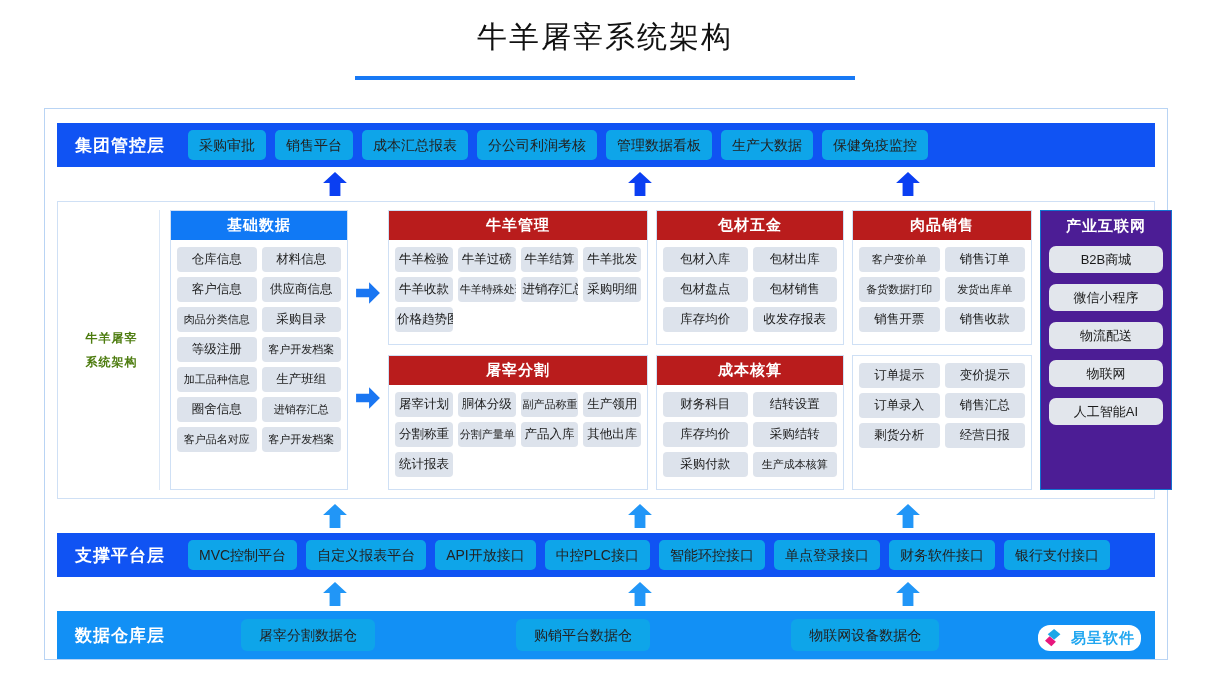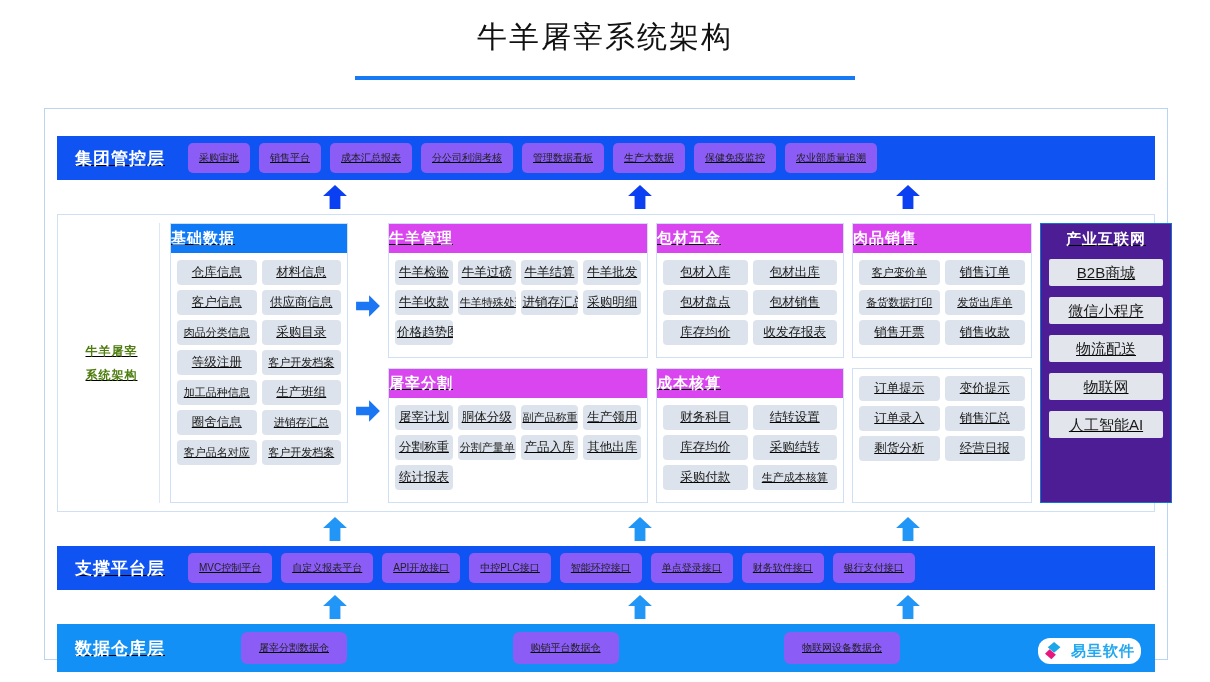--- a/index.html
+++ b/index.html
@@ -21,42 +21,41 @@
     margin: 18px auto 0;
   }
 
   
   .frame {
     position: absolute;
     left: 44px; top: 108px;
     width: 1124px; height: 552px;
     border: 1px solid #b9d4f4;
     background: #ffffff;
-    padding: 27px 12px;
-    text-decoration: underline;
+    padding: 14px 12px;
   }
 
   
   .layer-bar {
     display: flex; align-items: center;
     background: #1053f3;
     height: 44px;
     padding: 0 10px;
     gap: 9px;
   }
   .layer-bar.light { background: #1290f5; height: 48px; }
   .layer-title {
     color: #ffffff; font-weight: bold; font-size: 17px;
     letter-spacing: 1px; white-space: nowrap;
     padding: 0 14px 0 8px;
   }
   .pill {
-    background: #8b5cf6; color: #222222;
+    background: #0ea5e9; color: #222222;
     border-radius: 5px;
-    font-size: 10px;
+    font-size: 14px;
     padding: 6px 11px;
     white-space: nowrap;
     line-height: 18px;
   }
   .layer-bar.light .pill { padding: 7px 18px; border-radius: 6px; }
 
   
   .arrow-row {
     position: relative; height: 34px;
   }
@@ -88,24 +87,24 @@
 
   
   .col-base {
     width: 178px; flex: none; margin-left: 10px;
     border: 1px solid #cfe0f5;
     height: 100%;
     display: flex; flex-direction: column;
   }
   .col-head {
     background: #1079f5; color: #ffffff;
-    font-weight: bold; font-size: 15px; 
+    font-weight: bold; font-size: 15px; text-align: center;
     padding: 5px 0; letter-spacing: 1px;
   }
-  .col-head.blue2 { background: #d946ef; }
+  .col-head.blue2 { background: #b91c1c; }
   .chip-grid {
     display: grid; grid-template-columns: 1fr 1fr;
     gap: 5px; padding: 7px 6px;
     flex: 1; align-content: start;
   }
   .chip {
     background: #dde3ec;
     border-radius: 4px;
     font-size: 12.5px;
     text-align: center;
@@ -152,22 +151,22 @@
     align-items: center;
     padding: 6px 8px 8px;
     height: 100%;
   }
   .industry-head {
     color: #ffffff; font-weight: bold; font-size: 15px;
     letter-spacing: 1px; margin-bottom: 10px;
   }
   .industry .chip {
     width: 100%; margin-bottom: 11px;
-    background: #e2e6ec; font-size: 15px; padding: 6px 2px;
-    border-radius: 2px;
+    background: #e2e6ec; font-size: 13px; padding: 6px 2px;
+    border-radius: 7px;
   }
 
   
   .logo {
     position: absolute; right: 14px; bottom: 8px;
     display: flex; align-items: center; gap: 5px;
     background: #ffffff; border-radius: 12px; padding: 3px 6px;
   }
   .logo-mark { width: 22px; height: 20px; }
   .logo-text { color: #22a7f0; font-size: 15px; font-weight: bold; letter-spacing: 1px; }
@@ -186,21 +185,20 @@
 
   <div class="layer-bar">
     <div class="layer-title">集团管控层</div>
     <div class="pill">采购审批</div>
     <div class="pill">销售平台</div>
     <div class="pill">成本汇总报表</div>
     <div class="pill">分公司利润考核</div>
     <div class="pill">管理数据看板</div>
     <div class="pill">生产大数据</div>
     <div class="pill">保健免疫监控</div>
-    <div class="pill">农业部质量追溯</div>
   </div>
 
   <div class="arrow-row">
     <div class="arrow-up" style="left:265px">
       <svg viewBox="0 0 24 24" width="26" height="26">
           <polygon points="12,1 23,11 17,11 17,23 7,23 7,11 1,11" fill="#0b3ff2"></polygon>
         </svg>
     </div>
     <div class="arrow-up" style="left:570px">
       <svg viewBox="0 0 24 24" width="26" height="26">

